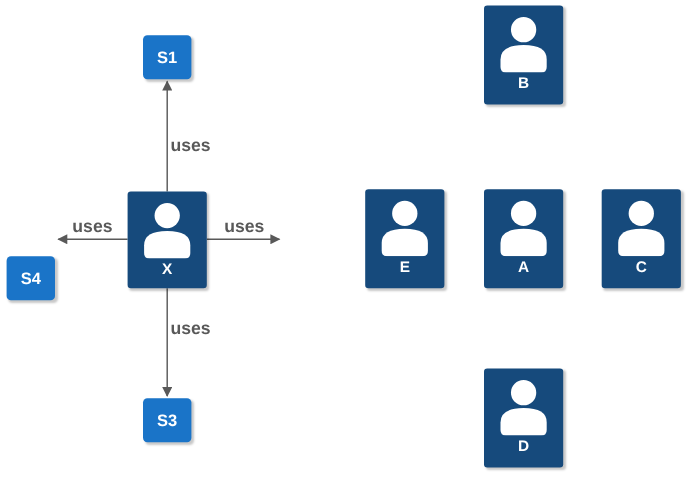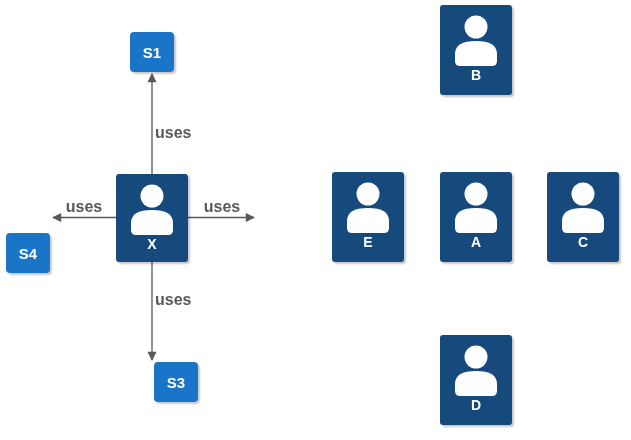--- a/index.html
+++ b/index.html
@@ -32,21 +32,21 @@
     align-items: center;
     justify-content: center;
     color: #ffffff;
     font-size: 15px;
     font-weight: 700;
     box-shadow: 2px 2px 2px rgba(0,0,0,0.22);
     text-align: right;
   }
   .s1 { left: 130px; top: 32px; }
   .s2 { left: 256px; top: 197px; }
-  .s3 { left: 130px; top: 362px; margin-left: 24px; }
+  .s3 { left: 130px; top: 362px; }
   .s4 { left: 6px;   top: 197px; margin-top: 36px; }
 
   
   .actor {
     position: absolute;
     width: 72px;
     height: 90px;
     background: #164A7C;
     border-radius: 3px;
     display: flex;

